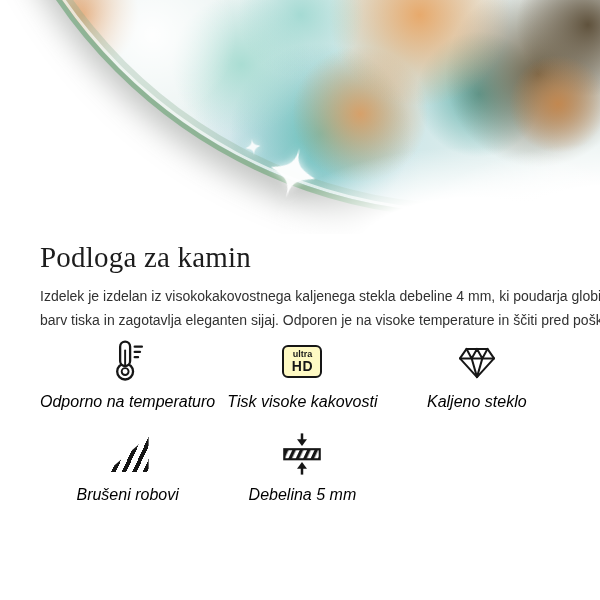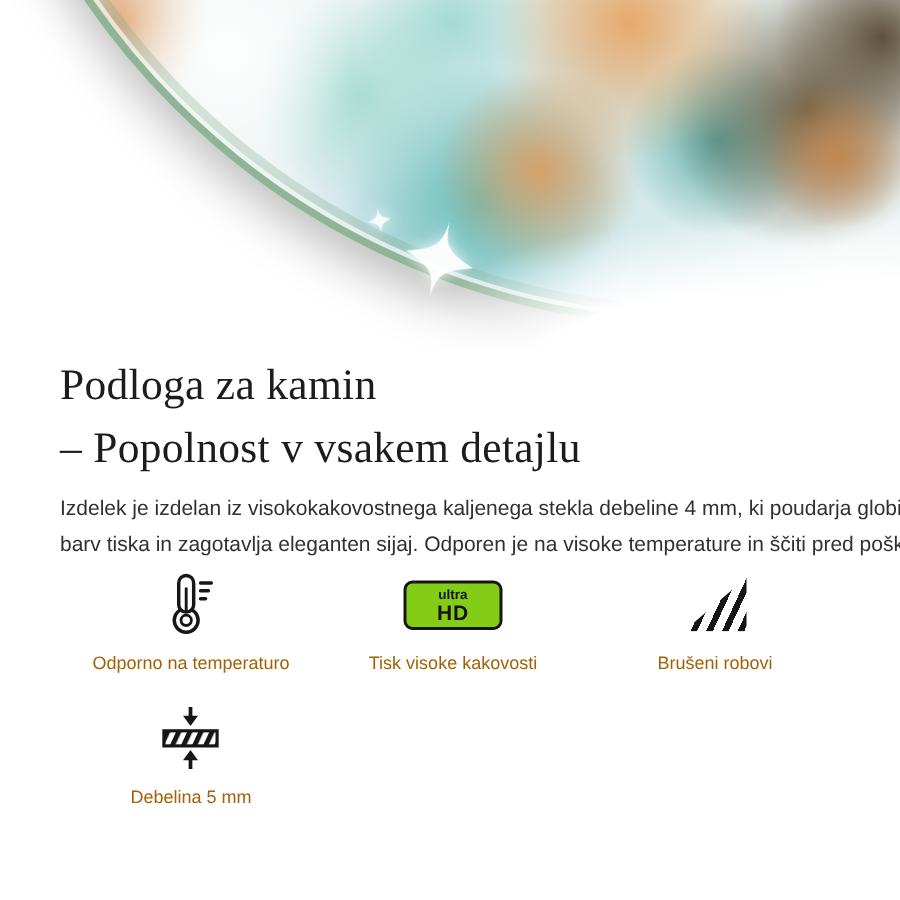--- a/index.html
+++ b/index.html
@@ -59,26 +59,26 @@
   .para{margin-top:6px;color:#313131;font-size:14px;line-height:24px;}
   .para-line{white-space:nowrap;}
 
   
   .features{
     display:grid;grid-template-columns:repeat(3,1fr);
     row-gap:20px;margin-top:6px;padding:0 6px 0 0;
   }
   .feature{display:flex;flex-direction:column;align-items:center;}
   .icon-box{height:46px;display:flex;align-items:center;justify-content:center;}
-  .feature .label{margin-top:9px;font-size:12px;color:#a16207;white-space:nowrap;}
+  .feature .label{margin-top:9px;font-size:16px;color:#000000;white-space:nowrap;font-style:italic;}
 
   .uhd-box{
-    width:66px;height:33px;border:2.6px solid #161616;border-radius:6px;
+    width:40px;height:33px;border:2.6px solid #161616;border-radius:6px;
     display:flex;flex-direction:column;align-items:center;justify-content:center;
-    color:#161616;box-sizing:border-box;background:#84cc16;
+    color:#161616;box-sizing:border-box;background:#fef9c3;
   }
   .uhd-top{font-size:9px;font-weight:700;line-height:9px;}
   .uhd-bottom{font-size:14px;font-weight:700;line-height:14px;letter-spacing:0.5px;}
 
   .edge-hatch{
     width:42px;height:36px;
     background:repeating-linear-gradient(115deg,#161616 0 4px,rgba(0,0,0,0) 4px 9.5px);
     clip-path:polygon(0 100%, 100% 0, 100% 100%);
   }
 </style>
@@ -95,21 +95,20 @@
       <circle cx="27" cy="27" r="3" fill="#ffffff"></circle>
     </svg>
     <svg class="sparkle sparkle-small" width="18" height="18" viewBox="0 0 54 54">
       <path d="M27 1 C28.3 17 30.5 20.5 50 27 C30.5 33.5 28.3 37 27 53 C25.7 37 23.5 33.5 4 27 C23.5 20.5 25.7 17 27 1 Z" fill="#ffffff"></path>
     </svg>
   </div>
 
   <div class="content">
     <h1>
       <span class="h-line">Podloga za kamin</span>
-      <span class="h-line">– Popolnost v vsakem detajlu</span>
     </h1>
 
     <div class="para">
       <div class="para-line">Izdelek je izdelan iz visokokakovostnega kaljenega stekla debeline 4 mm, ki poudarja globino</div>
       <div class="para-line">barv tiska in zagotavlja eleganten sijaj. Odporen je na visoke temperature in ščiti pred poškodba-</div>
     </div>
 
     <div class="features">
 
       <div class="feature">
@@ -131,20 +130,31 @@
         <div class="icon-box">
           <div class="uhd-box">
             <span class="uhd-top">ultra</span>
             <span class="uhd-bottom">HD</span>
           </div>
         </div>
         <div class="label">Tisk visoke kakovosti</div>
       </div>
 
 
+      <div class="feature">
+        <div class="icon-box">
+          <svg width="46" height="44" viewBox="0 0 48 48" fill="none" stroke="#161616" stroke-width="2.2" stroke-linecap="round" stroke-linejoin="round">
+            <path d="M12.6 10.8 H35.4 L42.6 21.2 L24 41.6 L5.4 21.2 Z"></path>
+            <path d="M5.4 21.2 H42.6"></path>
+            <path d="M12.6 10.8 L18.2 21.2 L24 10.8 L29.8 21.2 L35.4 10.8"></path>
+            <path d="M18.2 21.2 L24 41.6 L29.8 21.2"></path>
+          </svg>
+        </div>
+        <div class="label">Kaljeno steklo</div>
+      </div>
 
       <div class="feature">
         <div class="icon-box">
           <div class="edge-hatch"></div>
         </div>
         <div class="label">Brušeni robovi</div>
       </div>
 
       <div class="feature">
         <div class="icon-box">

